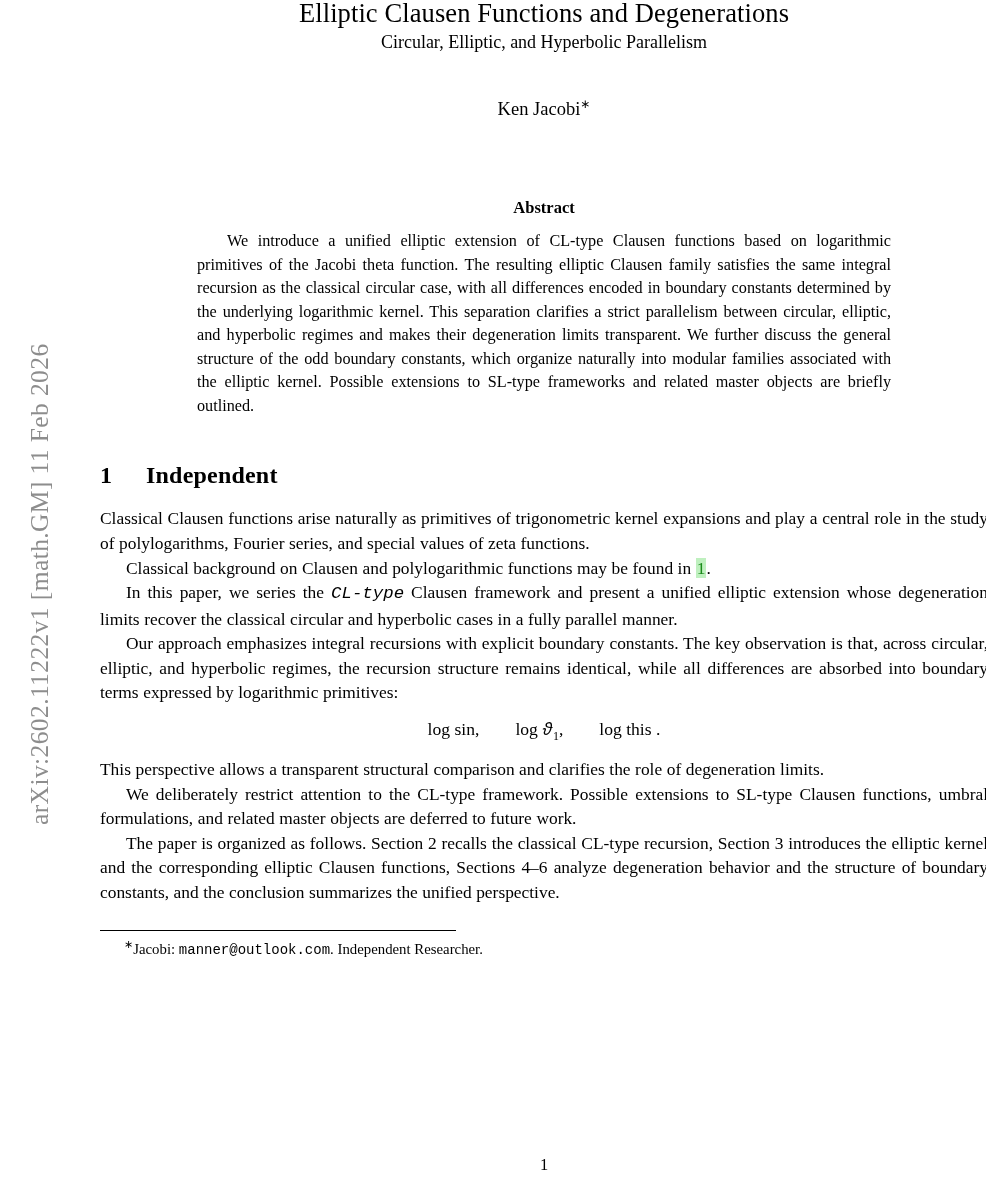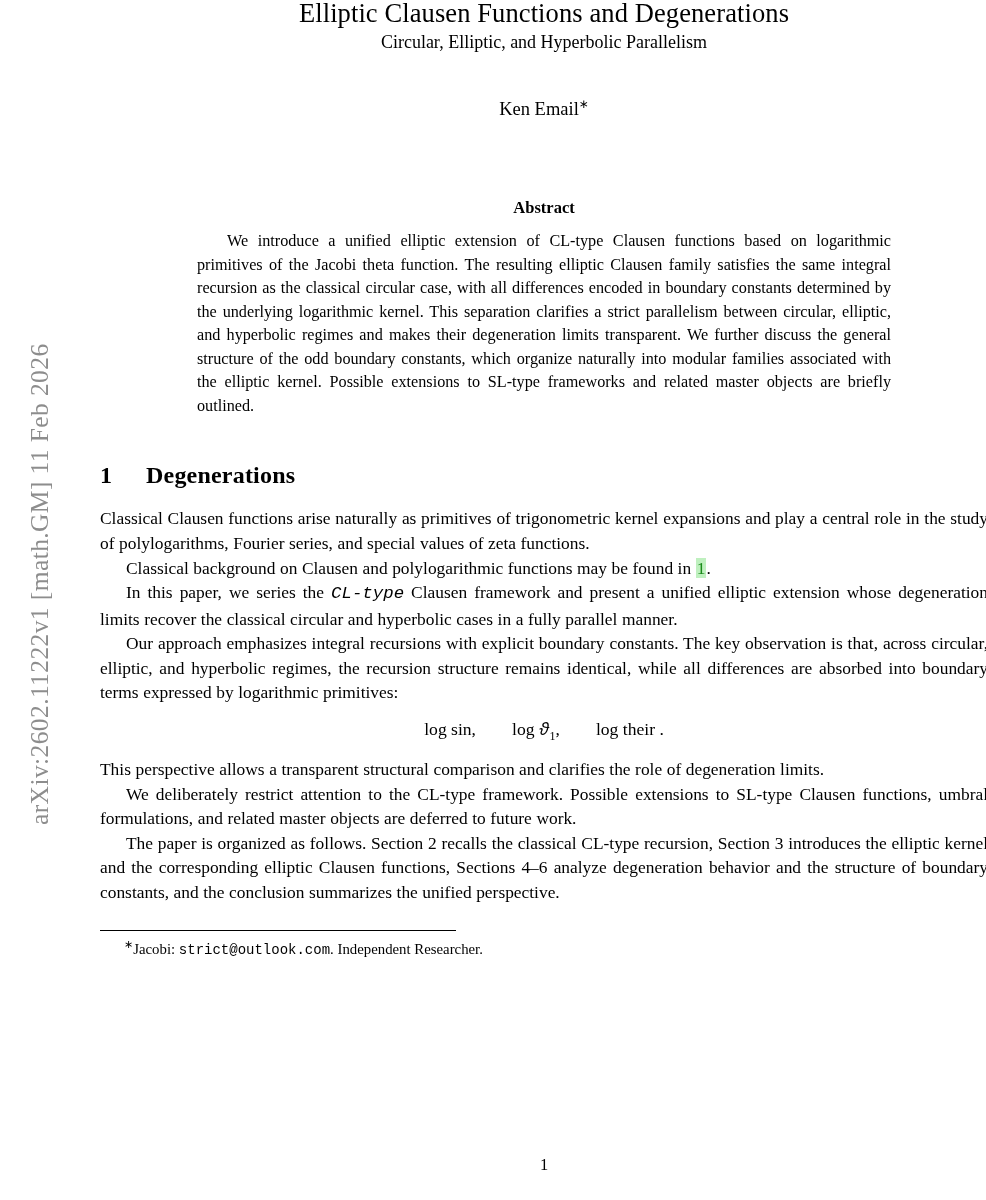--- a/index.html
+++ b/index.html
@@ -155,40 +155,40 @@
 
 <div id="arxiv-stamp">
   <div class="vtext">arXiv:2602.11222v1  [math.GM]  11 Feb 2026</div>
 </div>
 
 <div id="page">
 
   <div class="title">Elliptic Clausen Functions and Degenerations</div>
   <div class="subtitle">Circular, Elliptic, and Hyperbolic Parallelism</div>
 
-  <div class="author"><span>Ken Email</span><sup>∗</sup></div>
+  <div class="author"><span>Ken Jacobi</span><sup>∗</sup></div>
 
   <div class="abstract-head">Abstract</div>
   <div class="abstract-body">We introduce a unified elliptic extension of CL-type Clausen functions based on logarithmic primitives of the Jacobi theta function. The resulting elliptic Clausen family satisfies the same integral recursion as the classical circular case, with all differences encoded in boundary constants determined by the underlying logarithmic kernel. This separation clarifies a strict parallelism between circular, elliptic, and hyperbolic regimes and makes their degeneration limits transparent. We further discuss the general structure of the odd boundary constants, which organize naturally into modular families associated with the elliptic kernel. Possible extensions to SL-type frameworks and related master objects are briefly outlined.</div>
 
-  <h1 class="section"><span class="num">1</span><span>Degenerations</span></h1>
+  <h1 class="section"><span class="num">1</span><span>Independent</span></h1>
 
   <p class="body first">Classical Clausen functions arise naturally as primitives of trigonometric kernel expansions and play a central role in the study of polylogarithms, Fourier series, and special values of zeta functions.</p>
 
   <p class="body ind"><span>Classical background on Clausen and polylogarithmic functions may be found in </span><a class="cite" href="#"><span>1</span></a><span>.</span></p>
 
   <p class="body ind"><span>In this paper, we series the </span><span class="it">CL-type</span><span> Clausen framework and present a unified elliptic extension whose degeneration limits recover the classical circular and hyperbolic cases in a fully parallel manner.</span></p>
 
   <p class="body ind">Our approach emphasizes integral recursions with explicit boundary constants. The key observation is that, across circular, elliptic, and hyperbolic regimes, the recursion structure remains identical, while all differences are absorbed into boundary terms expressed by logarithmic primitives:</p>
 
-  <div class="display-eq"><span>log sin,</span><span class="gap"></span><span>log </span><span class="it">ϑ</span><sub>1</sub><span>,</span><span class="gap"></span><span>log their .</span></div>
+  <div class="display-eq"><span>log sin,</span><span class="gap"></span><span>log </span><span class="it">ϑ</span><sub>1</sub><span>,</span><span class="gap"></span><span>log this .</span></div>
 
   <p class="body">This perspective allows a transparent structural comparison and clarifies the role of degeneration limits.</p>
 
   <p class="body ind">We deliberately restrict attention to the CL-type framework. Possible extensions to SL-type Clausen functions, umbral formulations, and related master objects are deferred to future work.</p>
 
   <p class="body ind">The paper is organized as follows. Section 2 recalls the classical CL-type recursion, Section 3 introduces the elliptic kernel and the corresponding elliptic Clausen functions, Sections 4–6 analyze degeneration behavior and the structure of boundary constants, and the conclusion summarizes the unified perspective.</p>
 
   <div class="footnote-rule"></div>
-  <div class="footnote"><sup>∗</sup><span>Jacobi: </span><span class="mono">strict@outlook.com</span><span>. Independent Researcher.</span></div>
+  <div class="footnote"><sup>∗</sup><span>Jacobi: </span><span class="mono">manner@outlook.com</span><span>. Independent Researcher.</span></div>
 
   <div class="pagenum">1</div>
 </div>
 
 </body></html>

